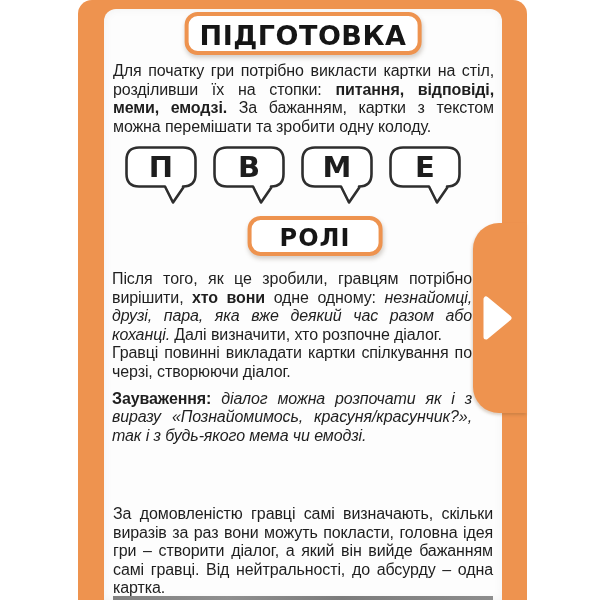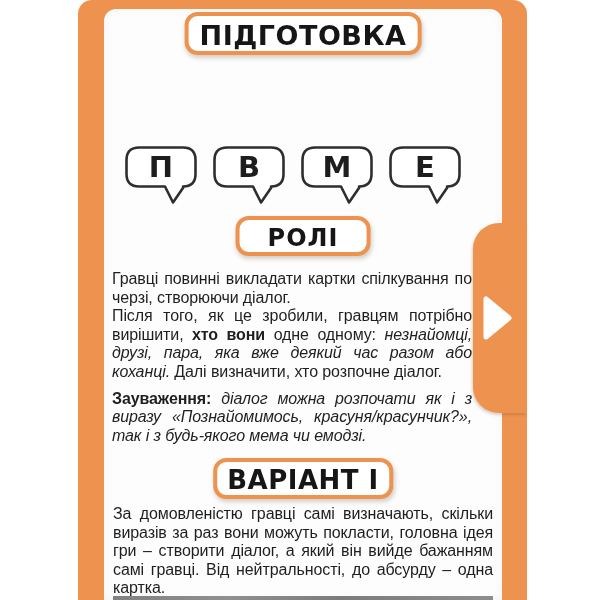--- a/index.html
+++ b/index.html
@@ -27,21 +27,21 @@
     border:4px solid var(--orange,#EE934F);
     border-radius:13px;
     color:#161616;
     font-family:"DejaVu Sans", sans-serif;
     font-weight:700;
     white-space:nowrap;
     box-shadow:1px 3px 4px rgba(90,70,50,0.25);
     display:flex;align-items:flex-end;justify-content:center;
   }
   .hbox-prep{top:3px;height:35px;padding:0 11px;font-size:27px;letter-spacing:0.5px;}
-  .hbox-roles{top:207px;height:32px;padding:0 28px;font-size:24px;letter-spacing:1px;}
+  .hbox-roles{top:207px;height:32px;padding:0 28px;font-size:24px;letter-spacing:1px;margin-left:12px;}
   .hbox-variant{top:449px;height:33px;padding:0 10px;font-size:26px;letter-spacing:0.5px;}
   .body-text{
     position:absolute;margin:0;
     font-size:16px;line-height:18.6px;
     text-align:justify;
     color:#1e1e1e;
     letter-spacing:-0.1px;
   }
   .p-prep{top:53px;left:9px;width:381px;}
   .roles-block{position:absolute;top:261px;left:8px;width:360px;}
@@ -78,20 +78,21 @@
 <body>
 
 <div class="frame">
 
   <div class="panel">
 
     <div class="hbox hbox-prep">
       <span>ПІДГОТОВКА</span>
     </div>
 
+    <p class="body-text p-prep"><span>Для початку гри потрібно викласти картки на стіл, розділивши їх на стопки: </span><b>питання, відповіді, меми, емодзі.</b><span> За бажанням, картки з текстом можна перемішати та зробити одну колоду.</span></p>
 
     <div class="bubbles">
       <svg class="bubble" viewBox="0 0 72 60">
         <path d="M14,1.5 H58 Q70.5,1.5 70.5,14 V28 Q70.5,40.5 58,40.5 H59 L48,56.5 L40,40.5 H14 Q1.5,40.5 1.5,28 V14 Q1.5,1.5 14,1.5 Z" fill="#ffffff" stroke="#2e2e2e" stroke-width="2.6" stroke-linejoin="round"></path>
         <text x="36" y="31" text-anchor="middle">П</text>
       </svg>
       <svg class="bubble" viewBox="0 0 72 60">
         <path d="M14,1.5 H58 Q70.5,1.5 70.5,14 V28 Q70.5,40.5 58,40.5 H59 L48,56.5 L40,40.5 H14 Q1.5,40.5 1.5,28 V14 Q1.5,1.5 14,1.5 Z" fill="#ffffff" stroke="#2e2e2e" stroke-width="2.6" stroke-linejoin="round"></path>
         <text x="36" y="31" text-anchor="middle">В</text>
       </svg>
@@ -103,28 +104,25 @@
         <path d="M14,1.5 H58 Q70.5,1.5 70.5,14 V28 Q70.5,40.5 58,40.5 H59 L48,56.5 L40,40.5 H14 Q1.5,40.5 1.5,28 V14 Q1.5,1.5 14,1.5 Z" fill="#ffffff" stroke="#2e2e2e" stroke-width="2.6" stroke-linejoin="round"></path>
         <text x="36" y="31" text-anchor="middle">Е</text>
       </svg>
     </div>
 
     <div class="hbox hbox-roles">
       <span>РОЛІ</span>
     </div>
 
     <div class="roles-block">
+      <p><span>Після того, як це зробили, гравцям потрібно вирішити, </span><b>хто вони</b><span> одне одному: </span><i>незнайомці, друзі, пара, яка вже деякий час разом або коханці.</i><span> Далі визначити, хто розпочне діалог.</span></p>
       <p>Гравці повинні викладати картки спілкування по черзі, створюючи діалог.</p>
-      <p><span>Після того, як це зробили, гравцям потрібно вирішити, </span><b>хто вони</b><span> одне одному: </span><i>незнайомці, друзі, пара, яка вже деякий час разом або коханці.</i><span> Далі визначити, хто розпочне діалог.</span></p>
       <p class="note"><b>Зауваження:</b><i> діалог можна розпочати як і з виразу «Познайомимось, красуня/красунчик?», так і з будь-якого мема чи емодзі.</i></p>
     </div>
 
-    <div class="hbox hbox-variant">
-      <span>ВАРІАНТ І</span>
-    </div>
 
     <p class="body-text p-variant">За домовленістю гравці самі визначають, скільки виразів за раз вони можуть покласти, головна ідея гри – створити діалог, а який він вийде бажанням самі гравці. Від нейтральності, до абсурду – одна картка.</p>
 
     <div class="cut-line"></div>
 
   </div>
 
   <div class="tab">
     <svg width="30" height="46" viewBox="0 0 30 46">
       <path d="M4,4 L4,42 L27,23 Z" fill="#ffffff" stroke="#ffffff" stroke-width="5" stroke-linejoin="round"></path>

